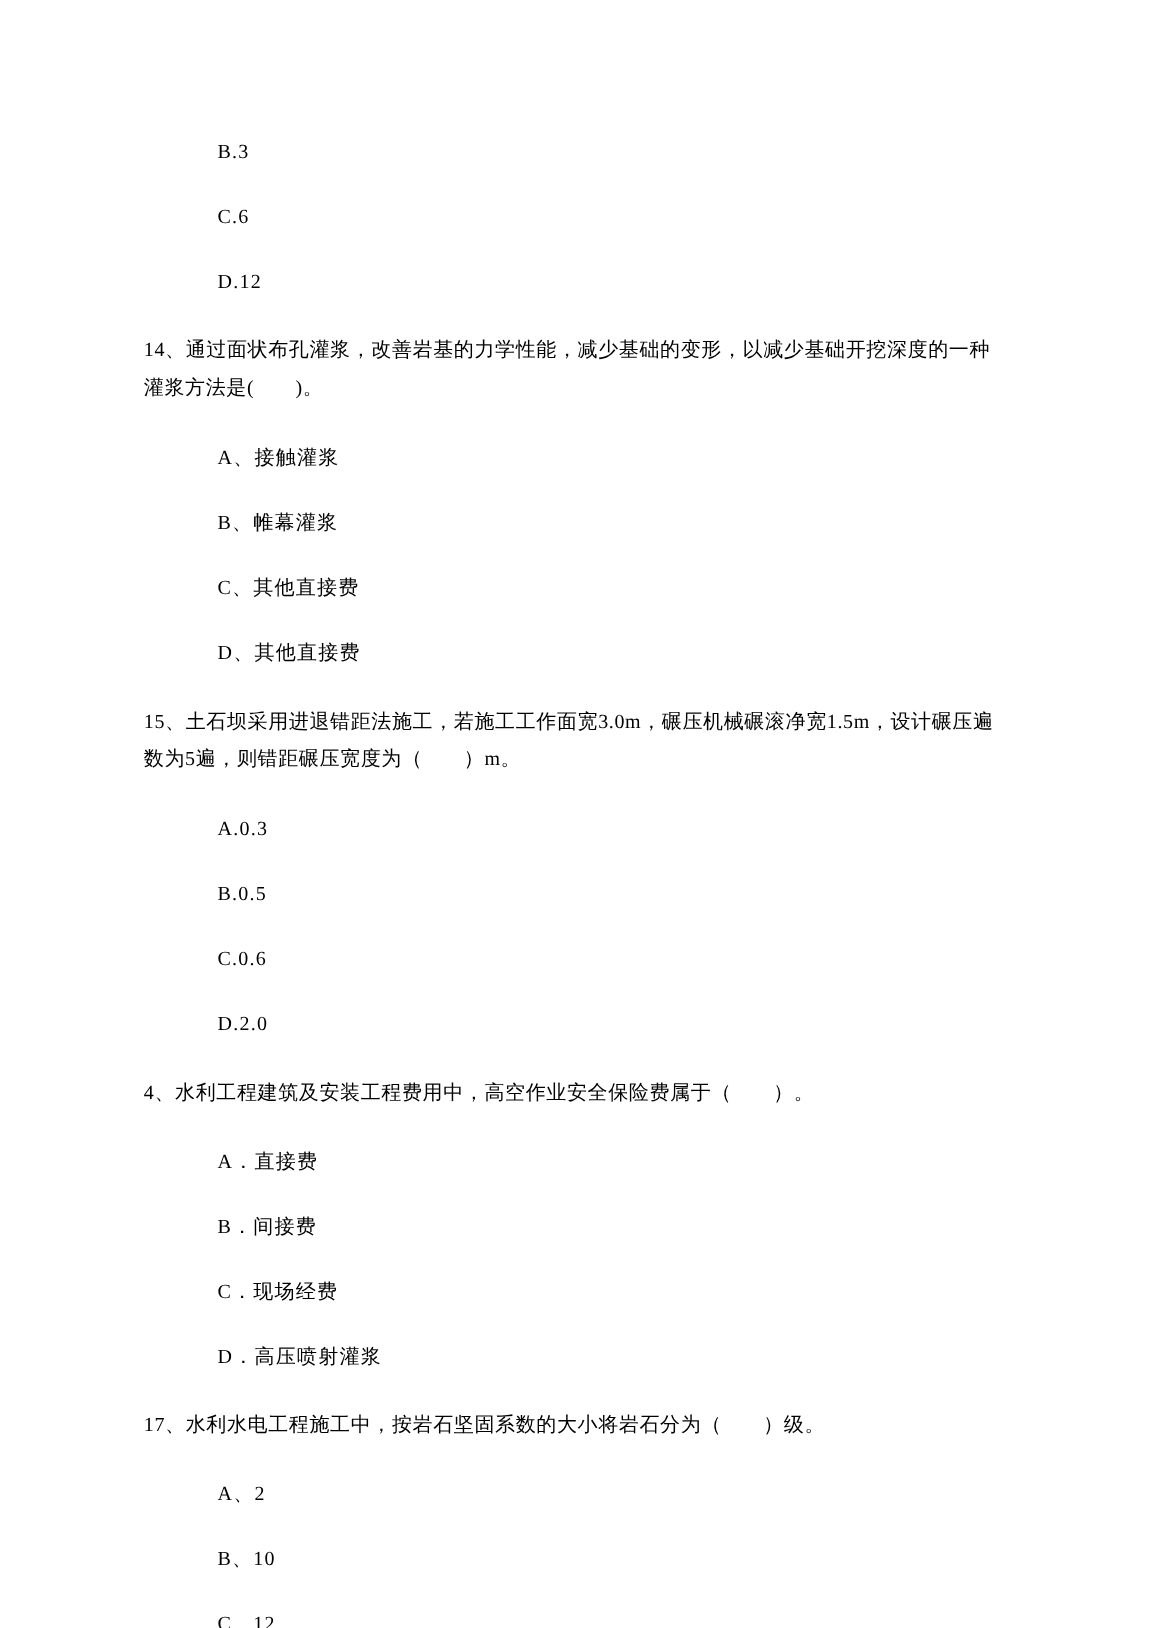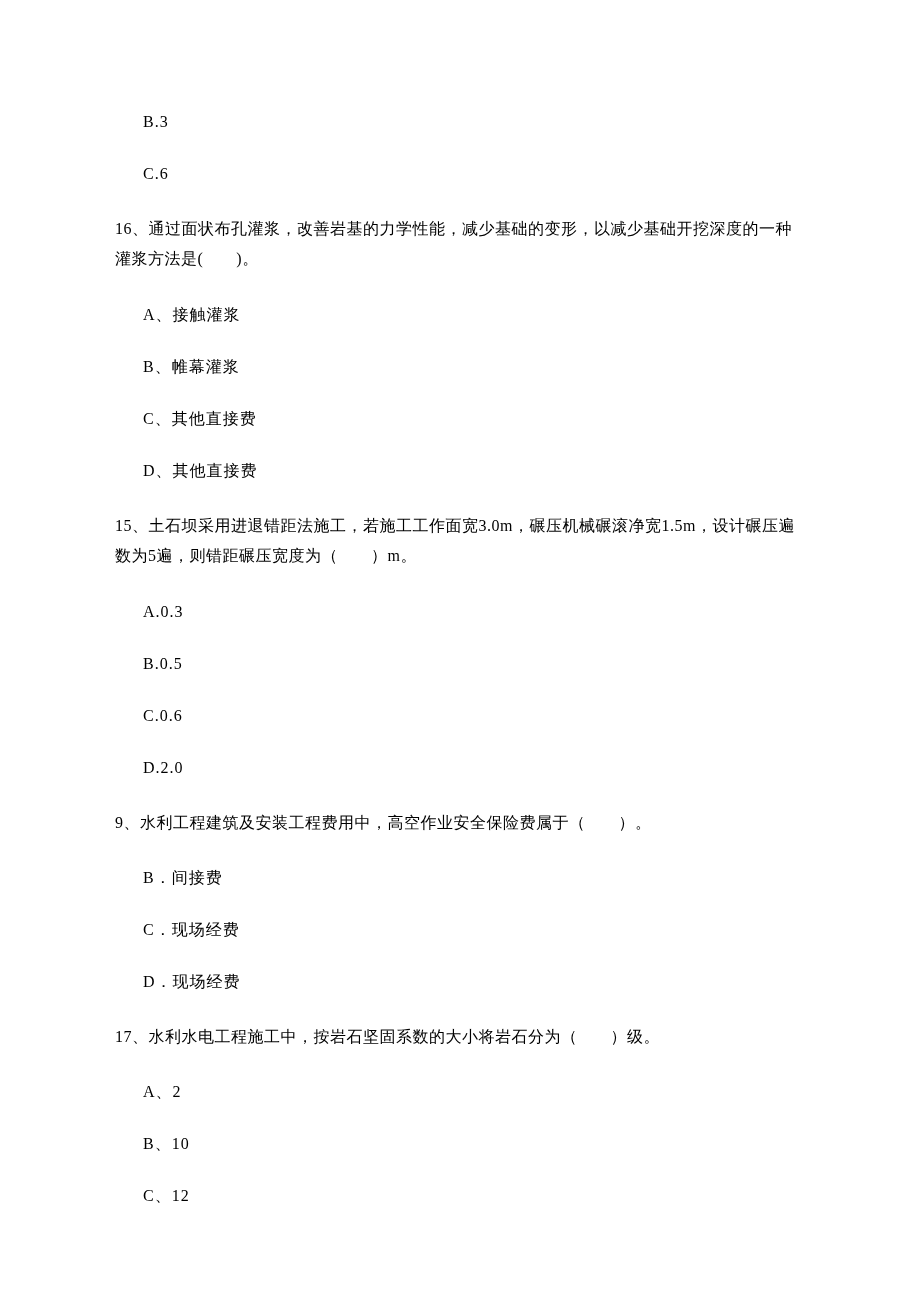--- a/index.html
+++ b/index.html
@@ -10,53 +10,55 @@
     font-family: "SimSun", "宋体", serif;
     font-size: 16px;
     color: #000000;
     line-height: 1.5;
   }
   .page {
     padding: 110px 115px 40px 115px;
     box-sizing: border-box;
   }
   .option {
-    margin-left: 28px;
+    margin-left: 59px;
     margin-bottom: 28px;
     letter-spacing: 1px;
   }
   .question {
     margin-bottom: 28px;
     letter-spacing: 0.5px;
     line-height: 1.9;
   }
 </style>
 </head>
 <body>
 
 <div class="page">
 
   <div class="option">B.3</div>
   <div class="option">C.6</div>
+  <div class="option">D.12</div>
 
-  <div class="question">16、通过面状布孔灌浆，改善岩基的力学性能，减少基础的变形，以减少基础开挖深度的一种灌浆方法是(　　)。</div>
+  <div class="question">14、通过面状布孔灌浆，改善岩基的力学性能，减少基础的变形，以减少基础开挖深度的一种灌浆方法是(　　)。</div>
   <div class="option">A、接触灌浆</div>
   <div class="option">B、帷幕灌浆</div>
   <div class="option">C、其他直接费</div>
   <div class="option">D、其他直接费</div>
 
   <div class="question">15、土石坝采用进退错距法施工，若施工工作面宽3.0m，碾压机械碾滚净宽1.5m，设计碾压遍数为5遍，则错距碾压宽度为（　　）m。</div>
   <div class="option">A.0.3</div>
   <div class="option">B.0.5</div>
   <div class="option">C.0.6</div>
   <div class="option">D.2.0</div>
 
-  <div class="question">9、水利工程建筑及安装工程费用中，高空作业安全保险费属于（　　）。</div>
+  <div class="question">4、水利工程建筑及安装工程费用中，高空作业安全保险费属于（　　）。</div>
+  <div class="option">A．直接费</div>
   <div class="option">B．间接费</div>
   <div class="option">C．现场经费</div>
-  <div class="option">D．现场经费</div>
+  <div class="option">D．高压喷射灌浆</div>
 
   <div class="question">17、水利水电工程施工中，按岩石坚固系数的大小将岩石分为（　　）级。</div>
   <div class="option">A、2</div>
   <div class="option">B、10</div>
   <div class="option">C、12</div>
 
 </div>
 
 </body></html>

